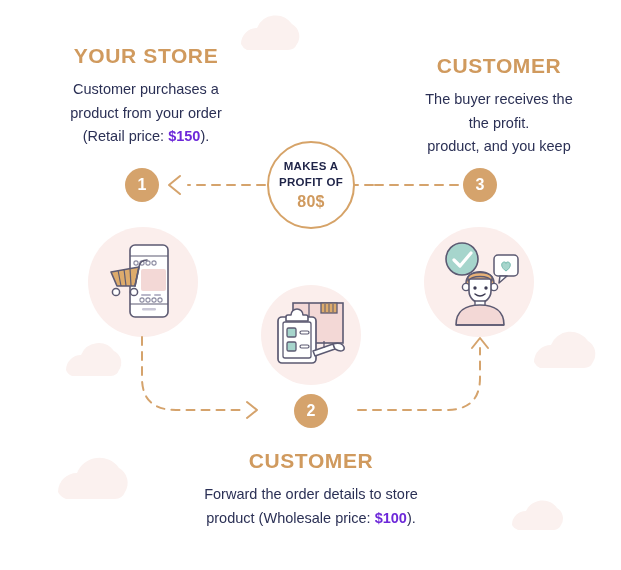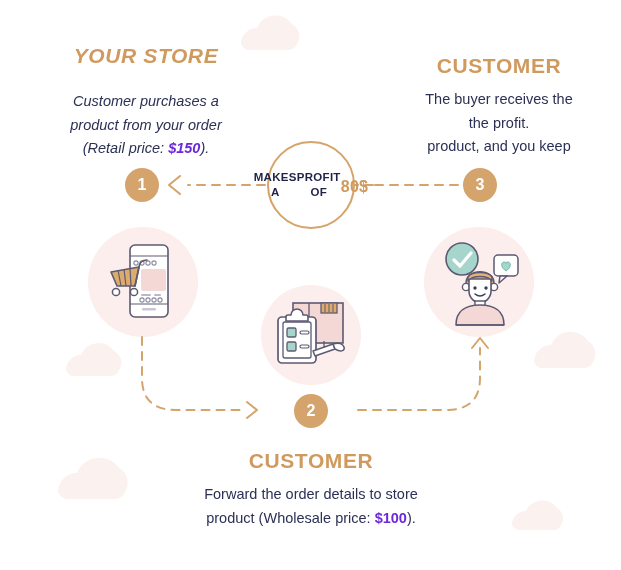--- a/index.html
+++ b/index.html
@@ -42,23 +42,22 @@
     text-align: center;
     line-height: 1.62;
   }
   .node-desc b { font-weight: bold; color: #6d28d9; }
 
   #store-text {
     position: absolute;
     left: 26px;
     top: 44px;
     width: 240px;
-    font-style: italic;
-  }
-  #store-text .node-desc { margin-top: 23px; }
+  }
+  #store-text .node-desc { margin-top: 11px; }
 
   #customer-text {
     position: absolute;
     left: 388px;
     top: 44px;
     width: 222px;
     margin-top: 10px;
   }
   #customer-text .node-desc { margin-top: 11px; }
 
@@ -74,21 +73,21 @@
   #profit-circle {
     position: absolute;
     left: 267px;
     top: 141px;
     width: 88px;
     height: 88px;
     border: 2px solid #d6a368;
     border-radius: 50%;
     background: #ffffff;
     display: flex;
-    flex-direction: row;
+    flex-direction: column;
     align-items: center;
     justify-content: center;
     z-index: 6;
   }
   #profit-circle .pc-line {
     font-size: 11.5px;
     font-weight: bold;
     color: #1e2347;
     letter-spacing: 0.3px;
     line-height: 1.33;

